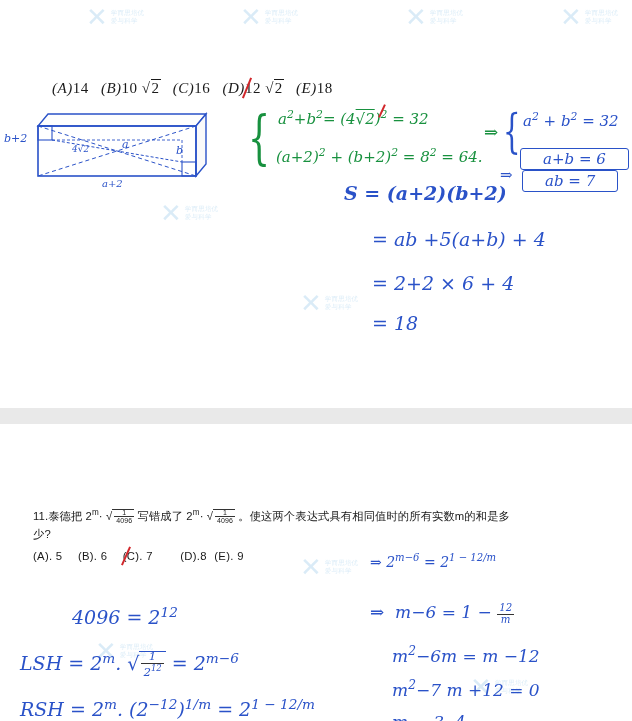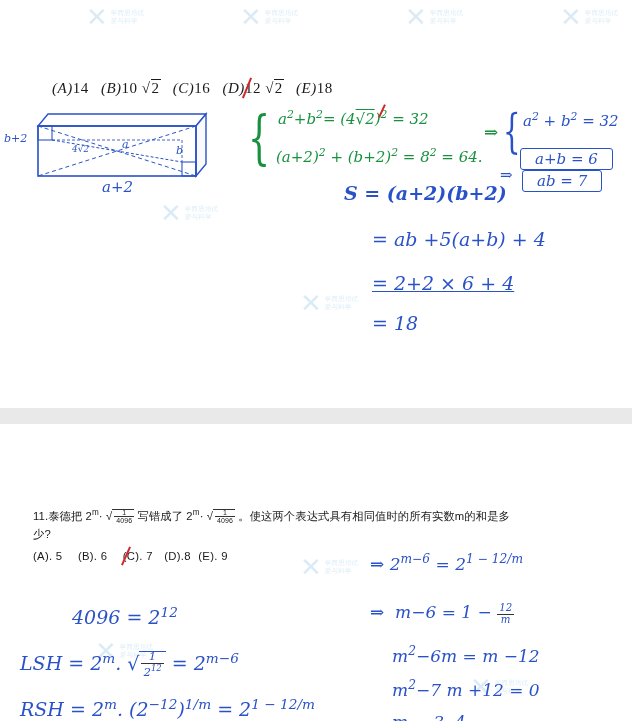--- a/index.html
+++ b/index.html
@@ -90,21 +90,21 @@
     font-weight: 300;
     transform: scaleX(0.6);
     transform-origin: left center;
   }
   .brace-blue { color: #2a52c8; }
 
   .boxed {
     position: absolute;
     border: 1.6px solid #2a52c8;
     border-radius: 3px;
-    padding: 1px 14px;
+    padding: 1px 22px;
     color: #2a52c8;
     font-family: "DejaVu Serif", serif;
     font-style: italic;
     font-size: 15px;
     white-space: nowrap;
   }
 
   
   .wm {
     position: absolute;
@@ -220,21 +220,21 @@
         <rect x="8" y="18" width="14" height="14" fill="none" stroke="#2a52c8" stroke-width="1.1"></rect>
         <rect x="152" y="54" width="14" height="14" fill="none" stroke="#2a52c8" stroke-width="1.1"></rect>
 
         <line x1="8" y1="18" x2="166" y2="68" stroke="#2a52c8" stroke-width="1" stroke-dasharray="4,3"></line>
         <line x1="166" y1="18" x2="8" y2="68" stroke="#2a52c8" stroke-width="1" stroke-dasharray="4,3"></line>
         <line x1="22" y1="32" x2="152" y2="54" stroke="#2a52c8" stroke-width="1" stroke-dasharray="3,2"></line>
         <line x1="22" y1="32" x2="152" y2="32" stroke="#2a52c8" stroke-width="0.9" stroke-dasharray="3,2"></line>
         <line x1="152" y1="32" x2="152" y2="54" stroke="#2a52c8" stroke-width="0.9" stroke-dasharray="3,2"></line>
       </svg>
       <div class="hand hw-blue hw2" style="left:-26px; top:24px; font-size:11px;">b+2</div>
-      <div class="hand hw-blue hw2" style="left:72px; top:70px; font-size:15px;">a+2</div>
+      <div class="hand hw-blue hw2" style="left:72px; top:70px; font-size:10px;">a+2</div>
       <div class="hand hw-blue hw2" style="left:92px; top:30px; font-size:11px;">a</div>
       <div class="hand hw-blue hw2" style="left:146px; top:36px; font-size:11px;">b</div>
       <div class="hand hw-blue hw2" style="left:42px; top:36px; font-size:9px;">4√2</div>
     </div>
 
     <div class="brace" style="left:248px; top:104px; font-size:58px;">{</div>
 
     <div class="hand hw-green hw2" style="left:278px; top:108px;font-style:italic;">
       a<span class="sup">2</span>+b<span class="sup">2</span>= (4<span style="text-decoration:overline">√2</span>)<span class="sup">2</span> = 32
     </div>
@@ -249,21 +249,21 @@
     <div class="brace brace-blue" style="left:503px; top:104px; font-size:46px;">{</div>
     <div class="hand hw-blue hw2" style="left:523px; top:110px;">
       a<span class="sup">2</span> + b<span class="sup">2</span> = 32
     </div>
     <div class="boxed" style="left:520px; top:148px;">a+b = 6</div>
     <div class="hand hw-blue hw2" style="left:500px; top:166px; font-size:15px;">⇒</div>
     <div class="boxed" style="left:522px; top:170px;">ab = 7</div>
 
     <div class="hand hw-blue hw3" style="left:344px; top:182px;font-weight:bold;">S = (a+2)(b+2)</div>
     <div class="hand hw-blue hw3" style="left:372px; top:228px;">= ab +5(a+b) + 4</div>
-    <div class="hand hw-blue hw3" style="left:372px; top:272px;text-decoration:underline;">= 2+2 × 6 + 4</div>
+    <div class="hand hw-blue hw3" style="left:372px; top:272px;">= 2+2 × 6 + 4</div>
     <div class="hand hw-blue hw3" style="left:372px; top:312px;">= 18</div>
   </div>
 
   <div class="gap"></div>
 
   <div class="sheet sheet-2">
 
     <div class="wm" style="left:300px; top:130px;">
       <div class="wm-row">
         <div class="mark">✕</div>
@@ -297,36 +297,36 @@
       <span class="radical">√<span style="border-top:1px solid #333; padding-left:2px;"><span class="frac"><span class="num">1</span><span class="den">4096</span></span></span></span>
       <span>写错成了 2</span><span class="sup">m</span>·
       <span class="radical">√<span style="border-top:1px solid #333; padding-left:2px;"><span class="frac"><span class="num">1</span><span class="den">4096</span></span></span></span>
       <span>。使这两个表达式具有相同值时的所有实数m的和是多少?</span>
     </div>
 
     <div class="choices q11-choices">
       <span>(A). 5</span>
       <span style="margin-left:12px">(B). 6</span>
       <span style="margin-left:12px">(C). 7</span>
-      <span style="margin-left:8px">(D).8</span>
+      <span style="margin-left:24px">(D).8</span>
       <span style="margin-left:4px">(E). 9</span>
     </div>
     <div class="hl-red-slash" style="left:125px; top:122px; height:20px; transform: rotate(24deg);"></div>
 
     <div class="hand hw-blue hw3" style="left:72px; top:180px;">
       4096 = 2<span class="sup">12</span>
     </div>
     <div class="hand hw-blue hw3" style="left:20px; top:226px;">
       LSH = 2<span class="sup">m</span>. √<span style="border-top:1.2px solid #2a52c8; padding:0 2px;"><span class="frac"><span class="num">1</span><span class="den">2<span class="sup">12</span></span></span></span> = 2<span class="sup">m−6</span>
     </div>
     <div class="hand hw-blue hw3" style="left:20px; top:272px;">
       RSH = 2<span class="sup">m</span>. (2<span class="sup">−12</span>)<span class="sup">1/m</span> = 2<span class="sup">1 − 12/m</span>
     </div>
 
-    <div class="hand hw-blue hw2" style="left:370px; top:128px; font-size:17px;">
+    <div class="hand hw-blue hw2" style="left:370px; top:128px; font-size:14px;">
       ⇒ 2<span class="sup">m−6</span> = 2<span class="sup">1 − 12/m</span>
     </div>
     <div class="hand hw-blue hw2" style="left:370px; top:178px; font-size:17px;">
       ⇒ &nbsp;m−6 = 1 − <span class="frac" style="font-size:0.6em"><span class="num">12</span><span class="den">m</span></span>
     </div>
     <div class="hand hw-blue hw2" style="left:392px; top:220px; font-size:17px;">
       m<span class="sup">2</span>−6m = m −12
     </div>
     <div class="hand hw-blue hw2" style="left:392px; top:254px; font-size:17px;">
       m<span class="sup">2</span>−7 m +12 = 0

